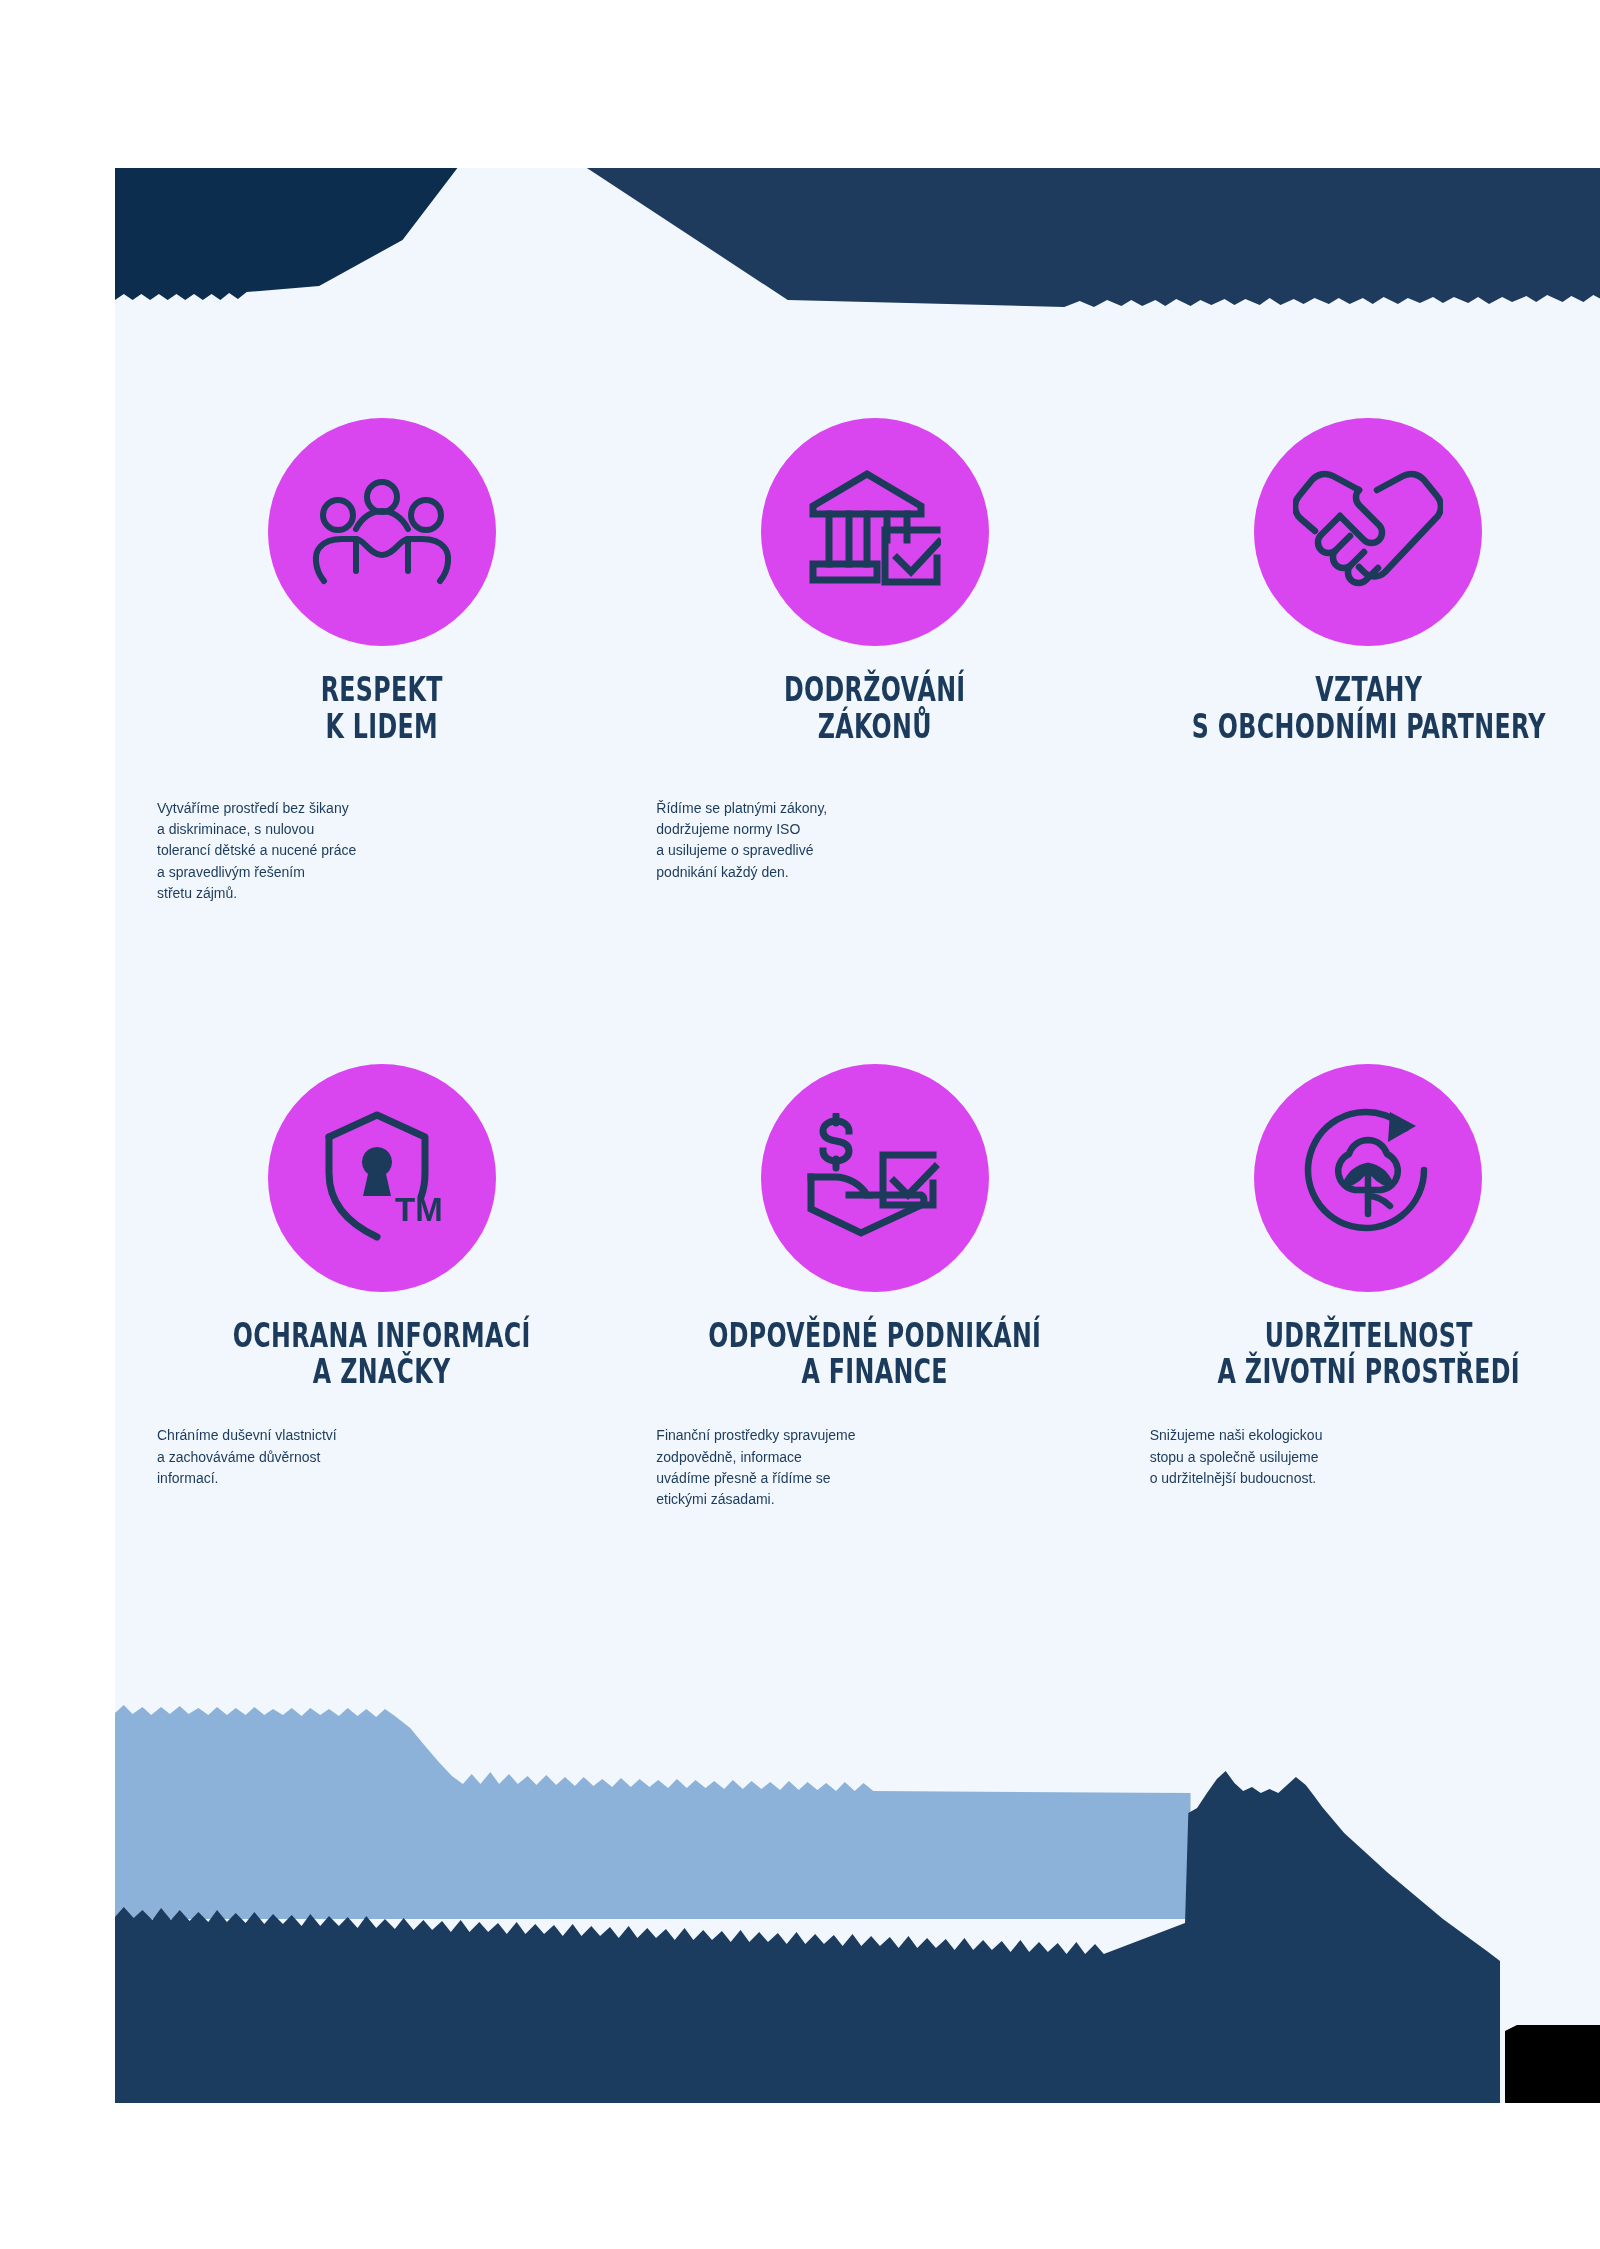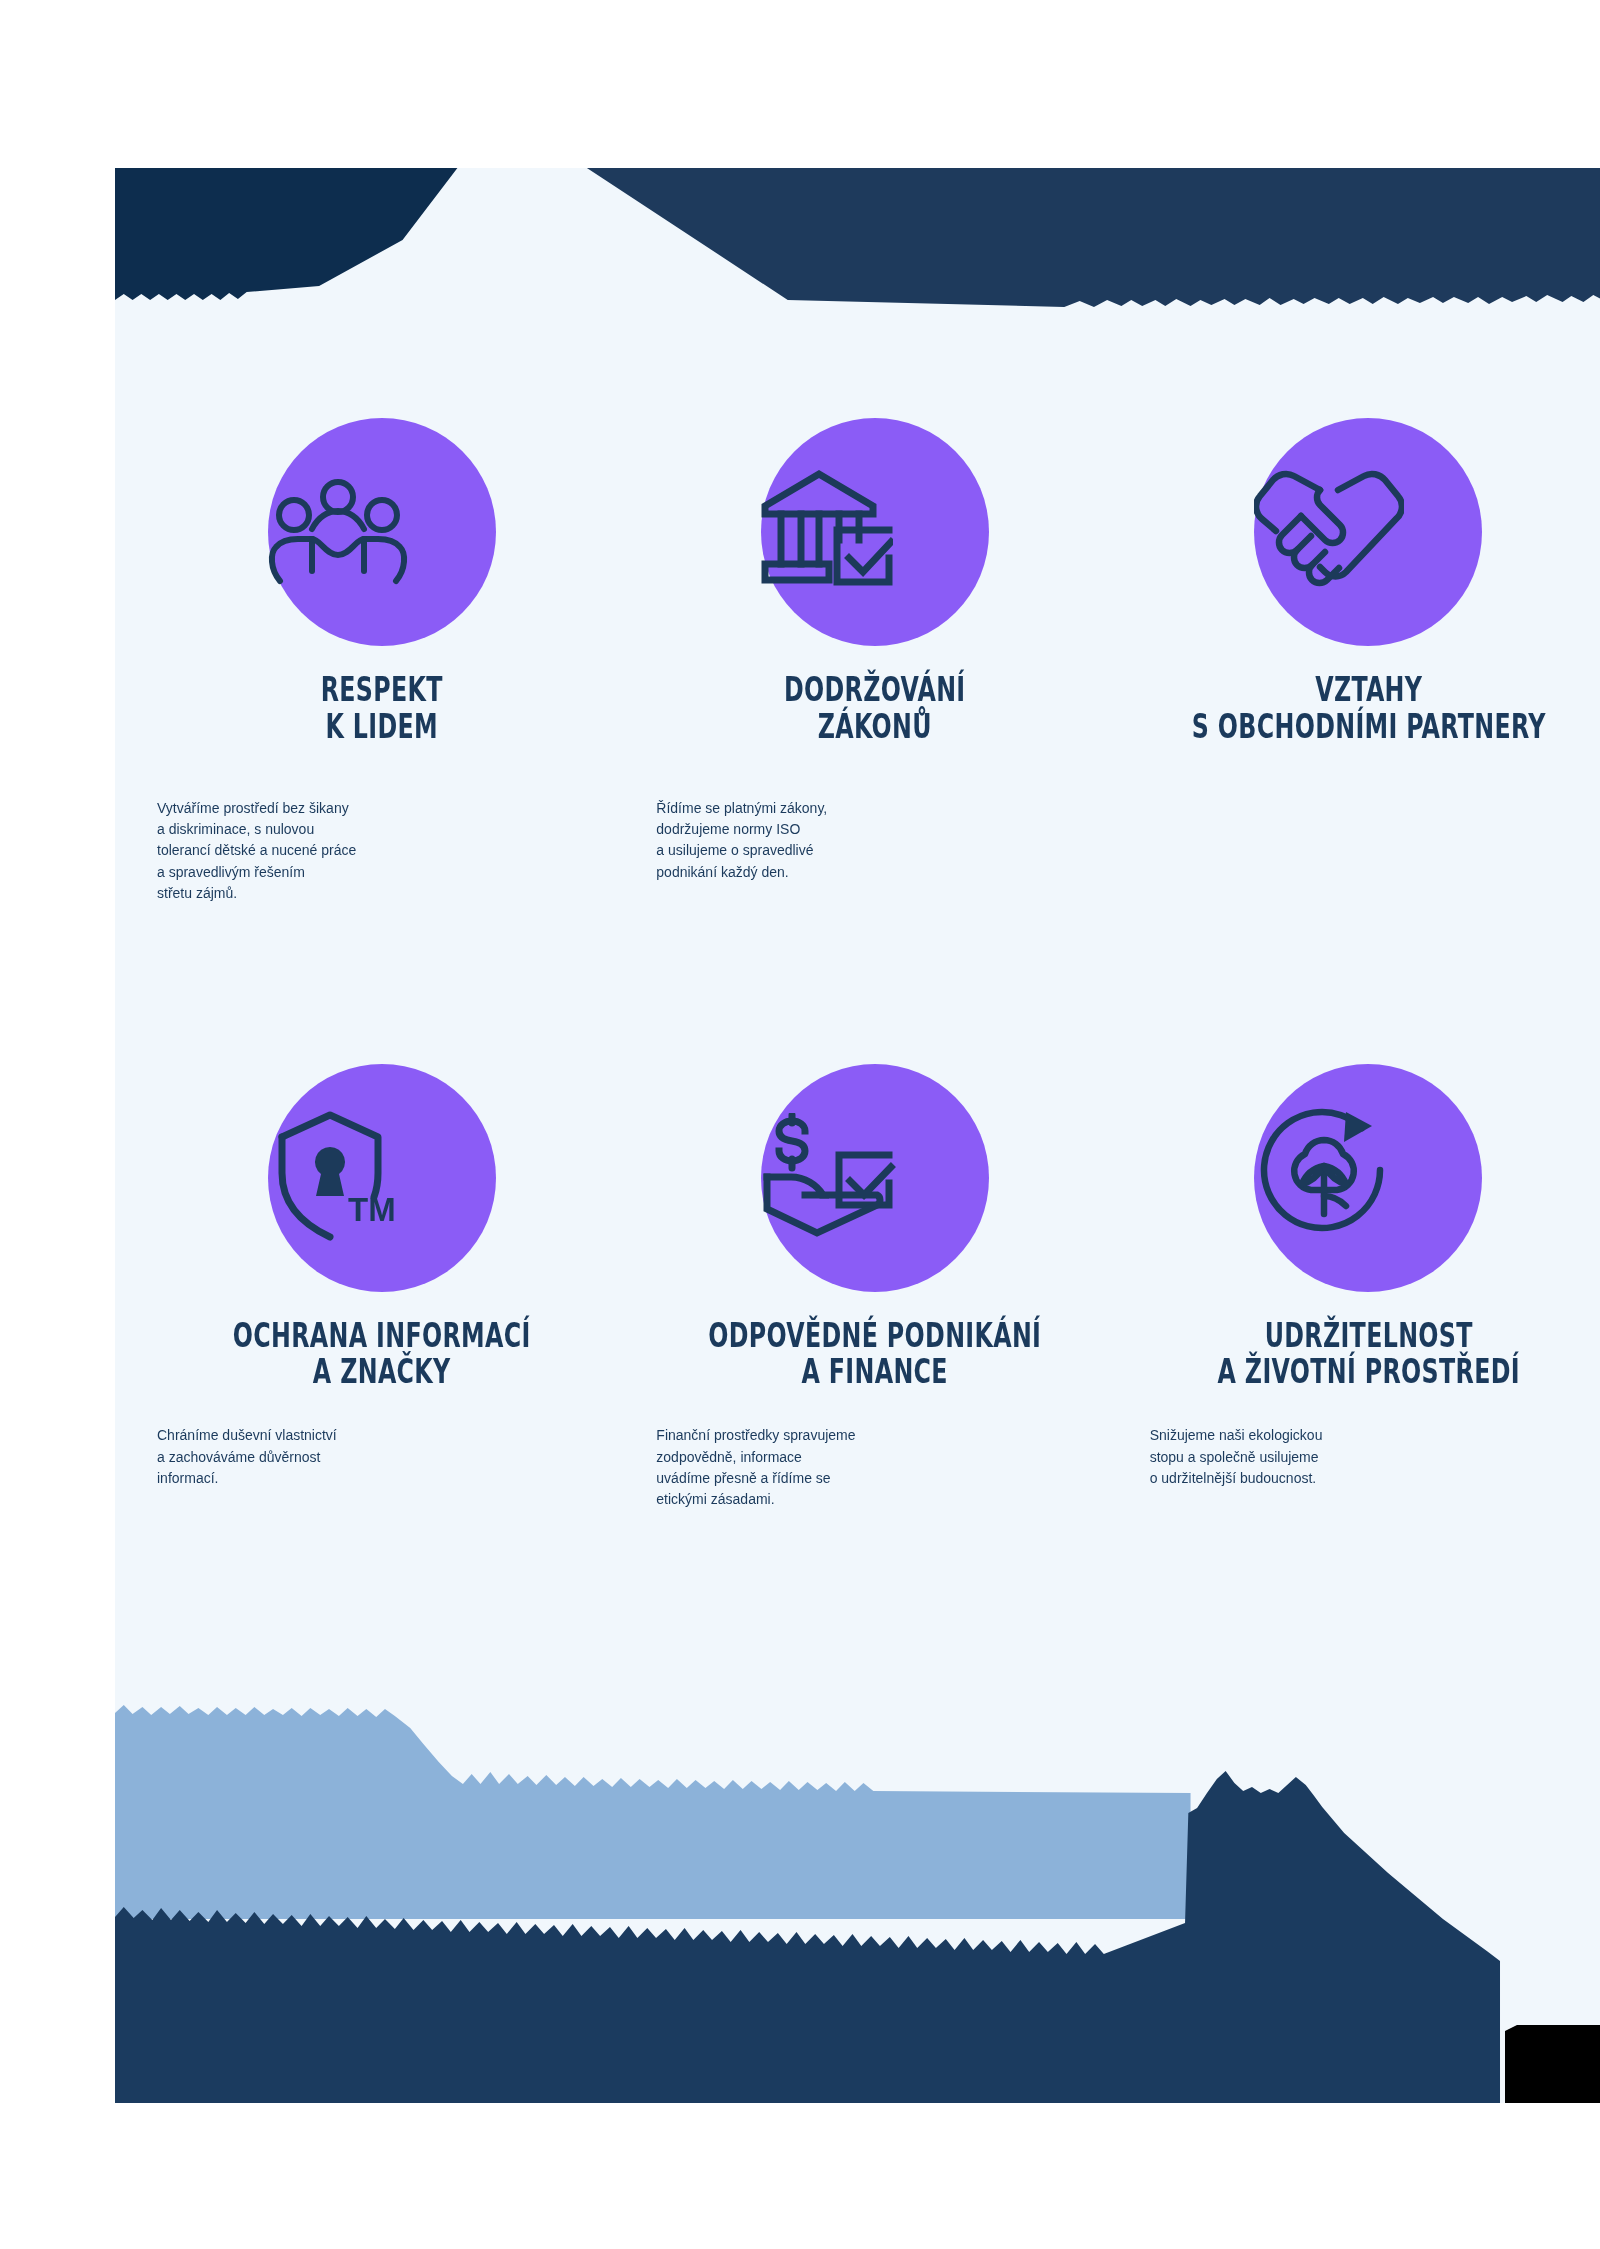--- a/index.html
+++ b/index.html
@@ -23,21 +23,21 @@
     position:absolute;left:0;top:0;width:100%;height:100%;
     display:grid;grid-template-columns:repeat(3,1fr);
     grid-template-rows:1fr 1fr;
     padding:250px 20px 430px 20px;box-sizing:border-box;
   }
   .card{position:relative;display:flex;flex-direction:column;align-items:center;
         padding:0 18px;box-sizing:border-box;}
 
   .icon-circle{
     width:228px;height:228px;border-radius:50%;
-    background:#8b5cf6;display:flex;align-items:center;
+    background:#d946ef;display:flex;align-items:center;justify-content:center;
     flex:0 0 auto;
   }
   .icon-circle svg{display:block;}
 
   .card-title{
     margin-top:26px;
     font-family:"Liberation Sans Narrow","DejaVu Sans Condensed","Liberation Sans",sans-serif;
     font-weight:700;font-size:33px;line-height:1.12;letter-spacing:0.4px;
     color:#1b3a5c;text-align:center;text-transform:uppercase;
     transform:scaleX(.80);transform-origin:center top;white-space:pre-line;

